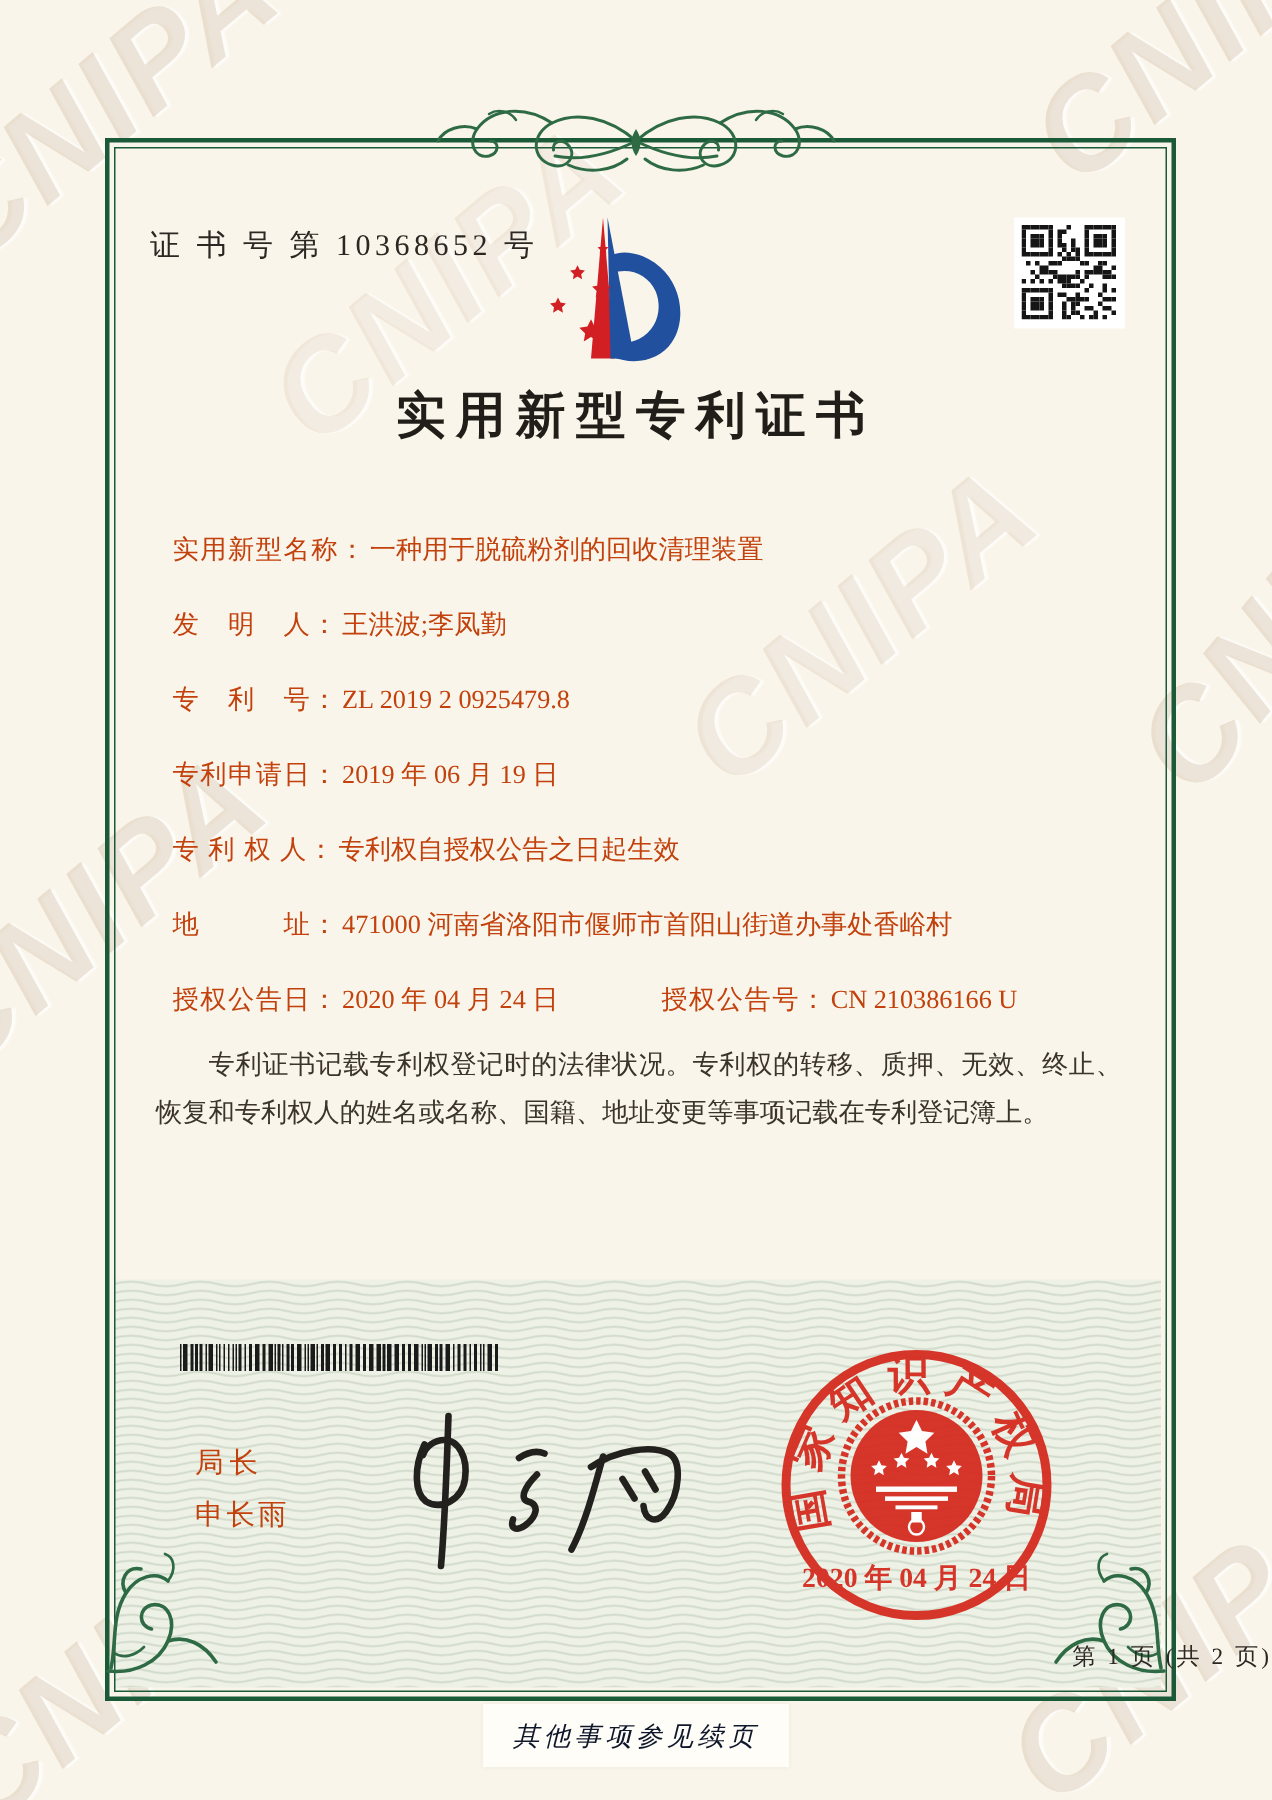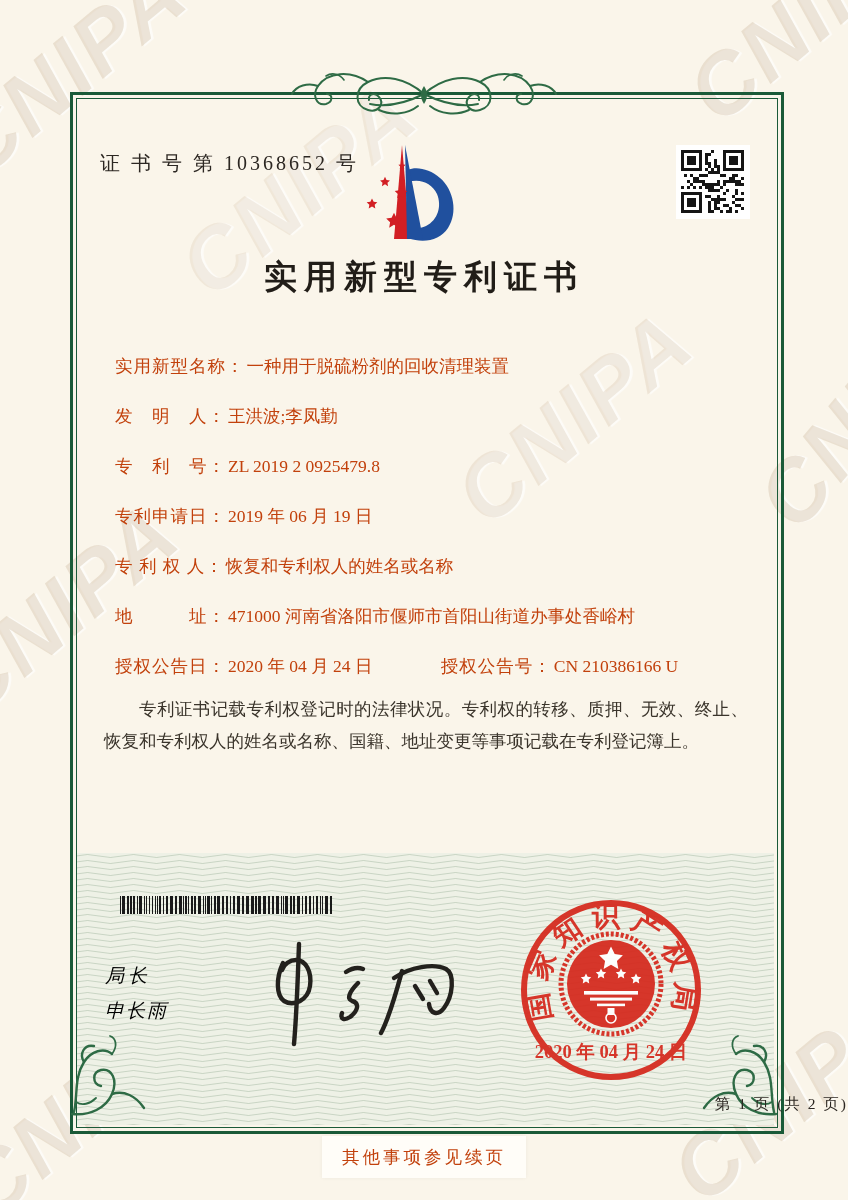--- a/index.html
+++ b/index.html
@@ -48,34 +48,34 @@
   .field-value{margin-left:2px;}
   .field-pair2{margin-left:64px;font-family:Liberation Serif, serif;}
 
   
   .body-text{position:absolute;left:104px;top:694px;width:644px;
       font-size:17.5px;line-height:1.82;color:#3a342b;text-align:justify;}
   .body-text p{margin:0;text-indent:2em;}
 
   
   .barcode{position:absolute;left:120px;top:896px;width:216px;height:18px;}
-  .signer{position:absolute;left:105px;top:966px;font-size:19px;color:#000000;line-height:1;font-style:italic;}
+  .signer{position:absolute;left:130px;top:966px;font-size:19px;color:#c2410c;line-height:1;}
   .signer .line1{margin-bottom:16px;letter-spacing:4px;}
   .signer .line2{letter-spacing:2px;}
   .signature{position:absolute;left:250px;top:938px;width:212px;height:112px;}
 
   
   .seal{position:absolute;left:519px;top:898px;width:184px;height:184px;opacity:.93;}
 
   
   .page-number{position:absolute;left:0;top:1094px;width:848px;text-align:right;
       font-size:15.5px;letter-spacing:2px;color:#2c2722;}
   .continuation{position:absolute;left:0;top:1136px;width:848px;text-align:center;}
   .continuation span{display:inline-block;background:#fffdf8;padding:9px 20px;
-      font-size:17.5px;letter-spacing:3px;color:#c2410c;box-shadow:0 0 4px rgba(0,0,0,.05);}
+      font-size:17.5px;letter-spacing:3px;color:#0f172a;box-shadow:0 0 4px rgba(0,0,0,.05);font-style:italic;}
   .hidden-defs{position:absolute;width:0;height:0;overflow:hidden;}
 </style>
 </head>
 <body>
 
 <div class="page">
 
   <svg class="hidden-defs" aria-hidden="true">
     <defs>
       <path id="star5" d="M0,-10 L2.94,-4.05 L9.51,-3.09 L4.76,1.55 L5.88,8.09 L0,4.5 L-5.88,8.09 L-4.76,1.55 L-9.51,-3.09 L-2.94,-4.05 Z"></path>
@@ -381,21 +381,21 @@
     <div class="field-row">
       <span class="field-label">发　明　人：</span><span class="field-value">王洪波;李凤勤</span>
     </div>
     <div class="field-row">
       <span class="field-label">专　利　号：</span><span class="field-value">ZL 2019 2 0925479.8</span>
     </div>
     <div class="field-row">
       <span class="field-label">专利申请日：</span><span class="field-value">2019 年 06 月 19 日</span>
     </div>
     <div class="field-row">
-      <span class="field-label">专 利 权 人：</span><span class="field-value">恢复和专利权人的姓名或名称</span>
+      <span class="field-label">专 利 权 人：</span><span class="field-value">专利权自授权公告之日起生效</span>
     </div>
     <div class="field-row">
       <span class="field-label">地　　　址：</span><span class="field-value">471000 河南省洛阳市偃师市首阳山街道办事处香峪村</span>
     </div>
     <div class="field-row">
       <span class="field-label">授权公告日：</span><span class="field-value">2020 年 04 月 24 日</span>
       <span class="field-label field-pair2">授权公告号：</span><span class="field-value">CN 210386166 U</span>
     </div>
   </div>
 

